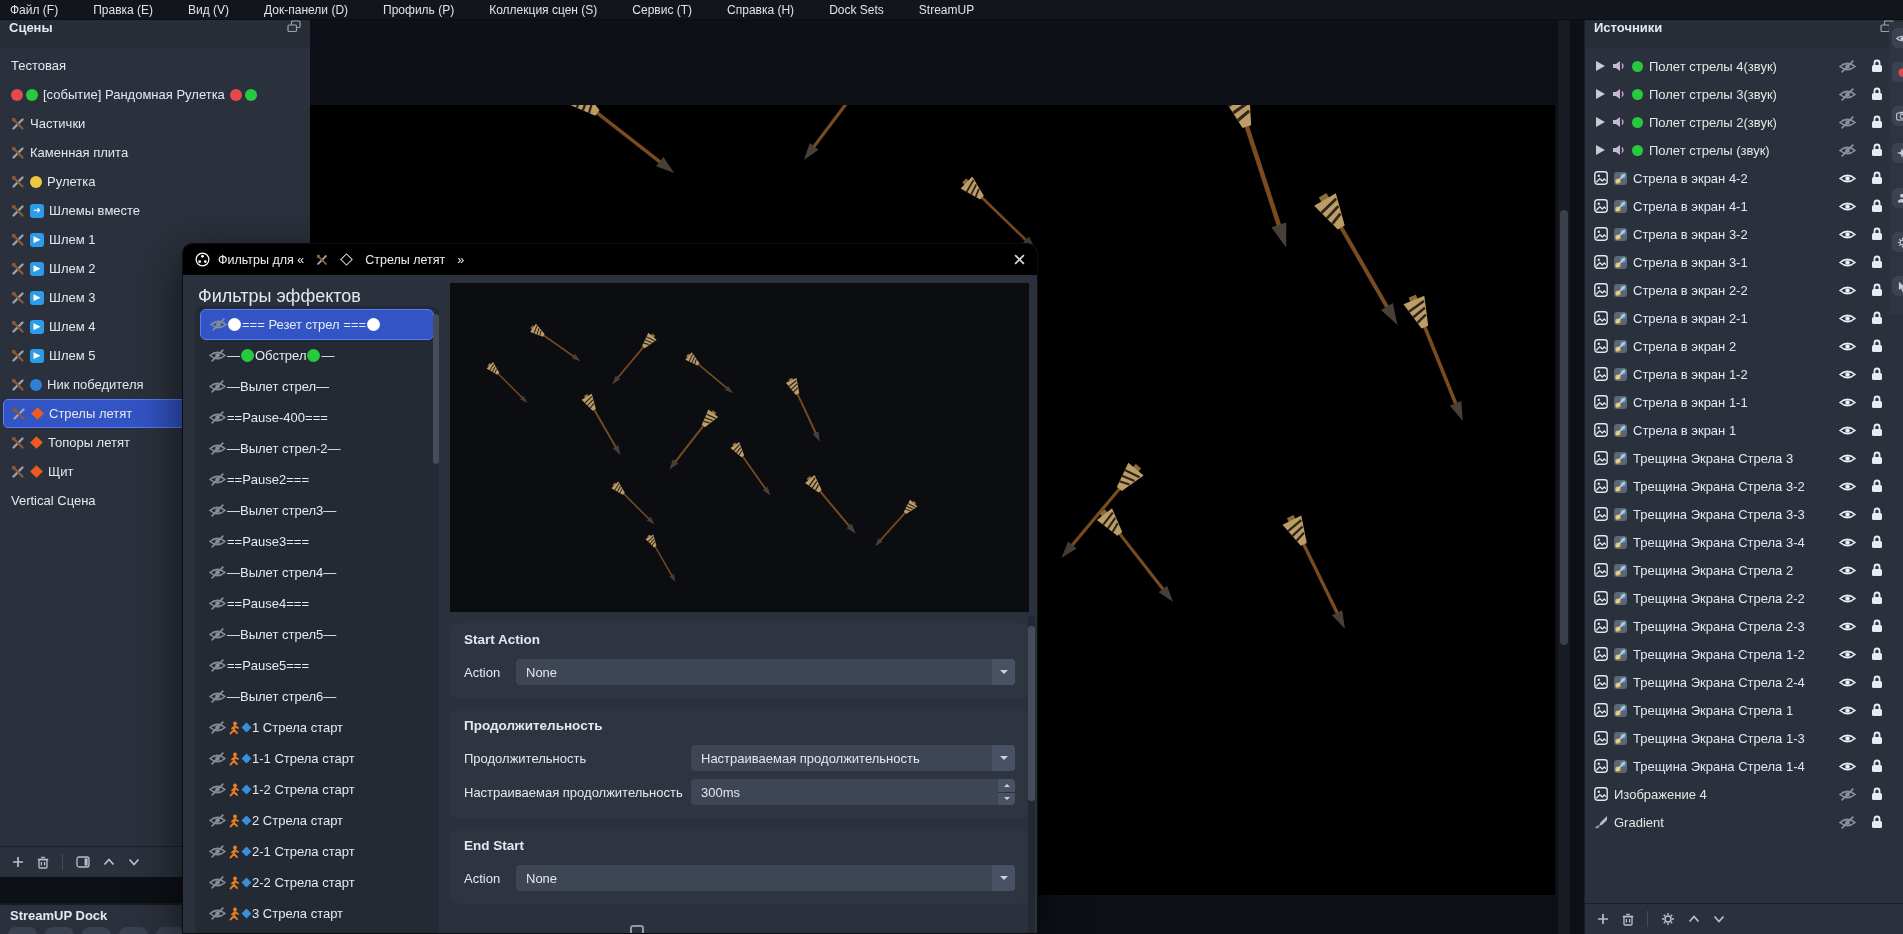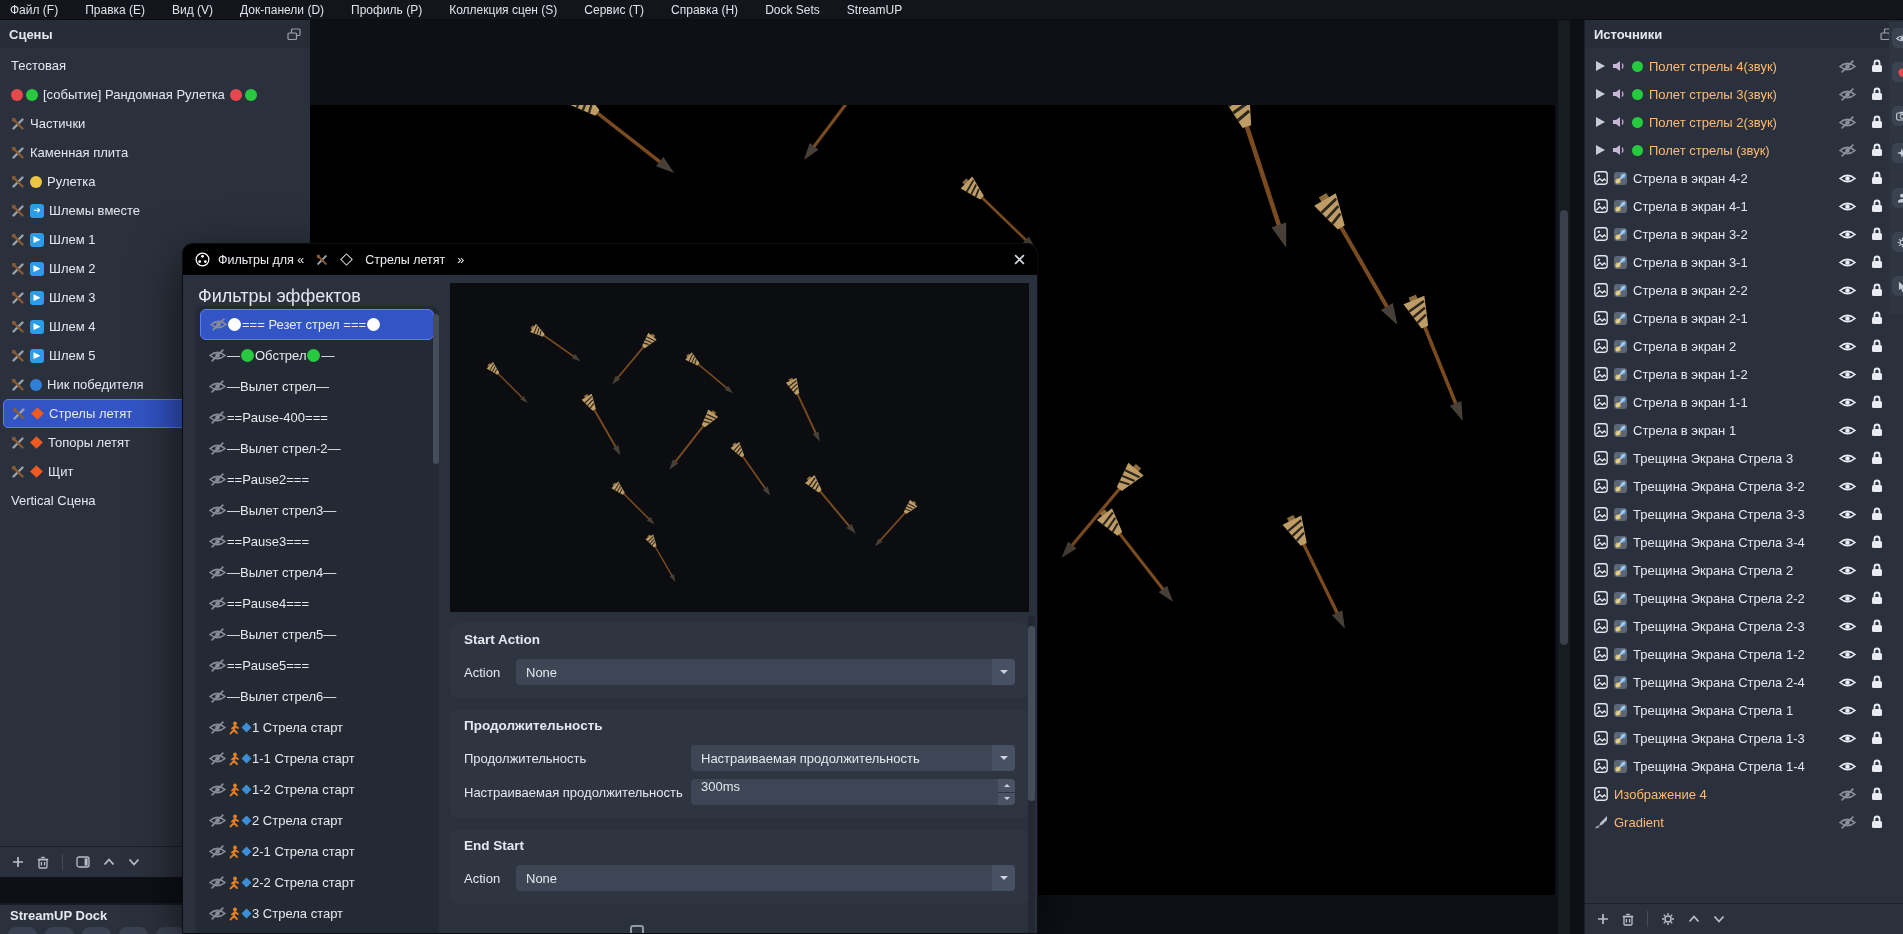--- a/index.html
+++ b/index.html
@@ -2,26 +2,26 @@
 <html style="--sel: #3254c5; --selb: #5b7cf2; --green: #27c93f; --red: #e5484d; --yellow: #eec643; --blue: #2f7fd6; --orange: #ee5a1f; --badge: #2d9ce8;"><head>
 <meta charset="utf-8">
 <style>
   html,body{margin:0;padding:0;overflow:hidden}
   body{width:1903px;height:934px;position:relative;background:#0d1016;
        font-family:"Liberation Sans",sans-serif;color:#e4e8ee;font-size:13px;
        -webkit-font-smoothing:antialiased}
   .icon{display:inline-flex;flex:none}
   
   .menubar{position:absolute;left:0;top:0;width:100%;height:20px;background:#12151c;
-           display:flex;align-items:center;gap:27px;padding-left:10px;font-size:12px;
+           display:flex;align-items:center;gap:35px;padding-left:10px;font-size:12px;
            color:#dfe3ea;z-index:5;border-bottom:1px solid #0b0d12;box-sizing:border-box}
   .menu-item{white-space:nowrap;cursor:default}
   
   .panel{position:absolute;background:#2b313c;display:flex;flex-direction:column;box-sizing:border-box}
-  .panel-header{height:28px;background:#272d37;display:flex;align-items:center;
+  .panel-header{height:28px;background:#272d37;display:flex;align-items:flex-start;
                 justify-content:space-between;padding:0 9px;font-weight:bold;font-size:13px;flex:none}
   .panel-header .icon{color:#9aa1ab}
   
   #scenes-panel{left:0;top:20px;width:310px;height:857px}
   .scene-list{flex:1;padding-top:3px;overflow:hidden}
   .scene-row{height:29px;display:flex;align-items:center;gap:5px;padding:0 8px;margin:0 3px;
              border-radius:5px;white-space:nowrap;cursor:default}
   .scene-row.selected{background:var(--sel,#3254c5);border:1px solid var(--selb,#5b7cf2);height:27px}
   .scene-row .evt-pair,.scene-row .tools-icon,.scene-row .dot-generic,.scene-row .diamond,
   .scene-row .badge{display:none}
@@ -53,21 +53,21 @@
   #video{position:absolute;left:0;top:85px;width:1245px;height:790px;background:#000;overflow:hidden}
   .vscroll{position:absolute;width:12px;background:#171b22}
   #canvas-scroll{left:1248px;top:0;height:914px}
   #canvas-scroll .thumb{position:absolute;left:2px;width:8px;border-radius:4px;background:#39404c}
   .arrow{position:absolute;transform-origin:50% 50%}
   
   #sources-panel{left:1584px;top:20px;width:319px;height:914px;border-left:1px solid #1a1e25}
   .src-list{flex:1;padding-top:4px;overflow:hidden}
   .src-row{height:28px;display:flex;align-items:center;gap:6px;padding:0 20px 0 9px;white-space:nowrap}
   .src-row .s-label{overflow:hidden;text-overflow:ellipsis}
-  .src-row.dimmed .s-label{color:#fdba74}
+  .src-row.dimmed .s-label{color:#e5e5e5}
   .src-row .i-play,.src-row .i-speaker,.src-row .src-green,.src-row .i-image,
   .src-row .i-gearcolor,.src-row .i-brush{display:none}
   .src-row.audio .i-play,.src-row.audio .i-speaker{display:inline-flex}
   .src-row.audio .src-green{display:inline-block;width:11px;height:11px}
   .src-row.image .i-image,.src-row.image .i-gearcolor{display:inline-flex}
   .src-row.imageplain .i-image{display:inline-flex}
   .src-row.brush .i-brush{display:inline-flex}
   .right-icons{margin-left:auto;display:flex;gap:15px;align-items:center}
   .right-icons .eye-open{display:inline-flex;color:#e8ecf2}
   .right-icons .eye-slash{display:none;color:#8b919c}
@@ -112,21 +112,21 @@
   .card-title{font-weight:bold;font-size:13.5px;margin-bottom:12px}
   .frow{display:flex;align-items:center;margin-top:8px}
   .frow .flabel{flex:none;font-size:13px}
   .w-sm .flabel{width:52px}
   .w-lg .flabel{width:227px}
   .dropdown{flex:1;height:26px;background:#3e4554;border-radius:4px;display:flex;align-items:center;
             padding-left:10px;font-size:13px;position:relative;overflow:hidden}
   .caret{position:absolute;right:0;top:0;width:23px;height:100%;background:#485064;
          display:flex;align-items:center;justify-content:center}
   .caret:before{content:"";border:4.5px solid transparent;border-top-color:#ccd2dd;margin-top:4px}
-  .numinput{flex:1;height:26px;background:#3e4554;border-radius:4px;display:flex;
+  .numinput{flex:1;height:26px;background:#3e4554;border-radius:4px;display:flex;align-items:center;
             padding-left:10px;font-size:13px;position:relative;overflow:hidden}
   .spin{position:absolute;right:0;top:0;width:17px;height:100%;display:flex;flex-direction:column;gap:1px;
         background:#2e3541}
   .spin span{flex:1;background:#4a5263;display:flex;align-items:center;justify-content:center}
   .spin span:before{content:"";border:3.5px solid transparent}
   .spin .up:before{border-bottom-color:#ccd2dd;margin-top:-3px}
   .spin .dn:before{border-top-color:#ccd2dd;margin-top:3px}
   #dlg-scrolltrack{position:absolute;right:2px;top:372px;width:7px;height:319px;background:#232833;
                    border-radius:3px}
   #dlg-scrollthumb{position:absolute;right:2px;top:382px;width:7px;height:175px;background:#454c5a;

